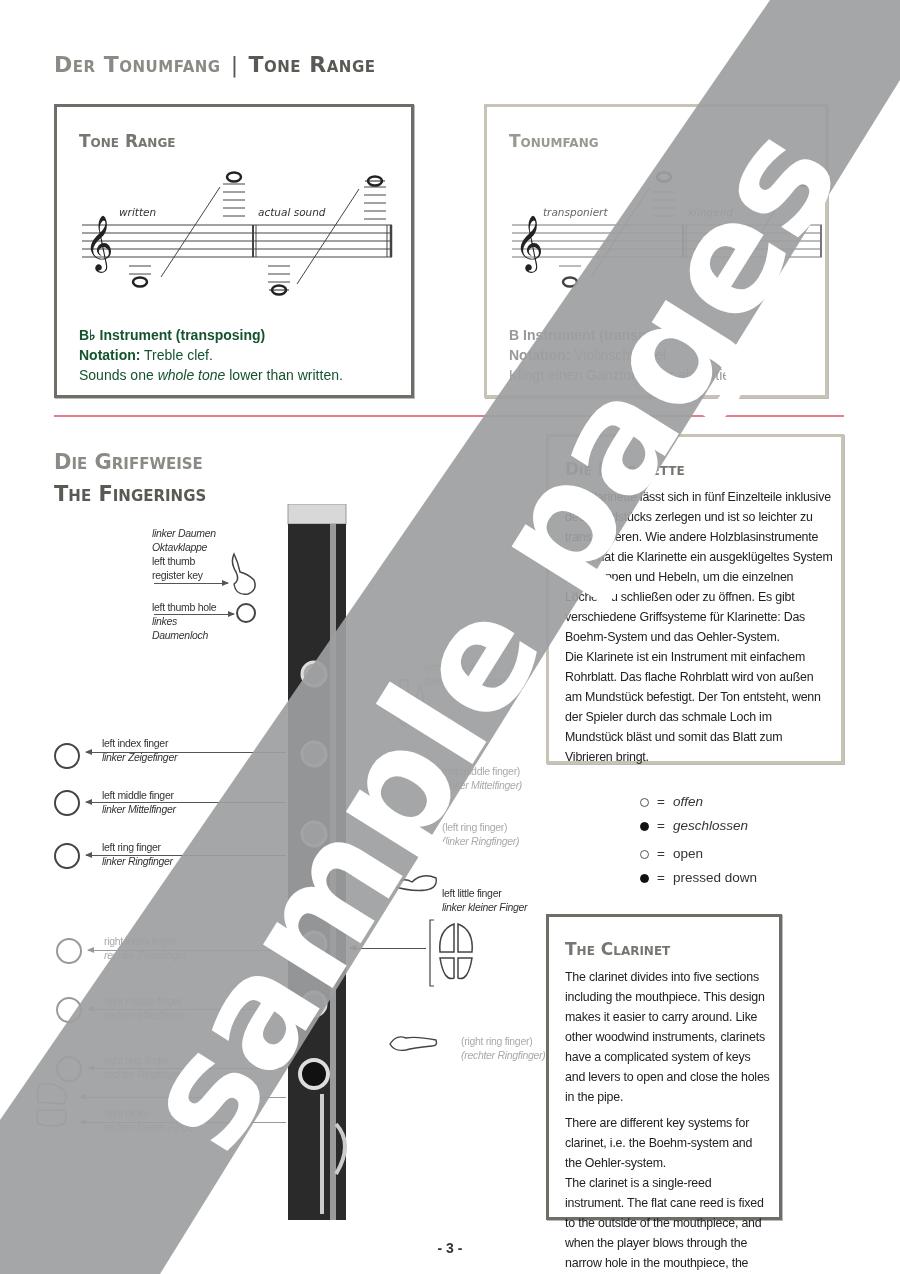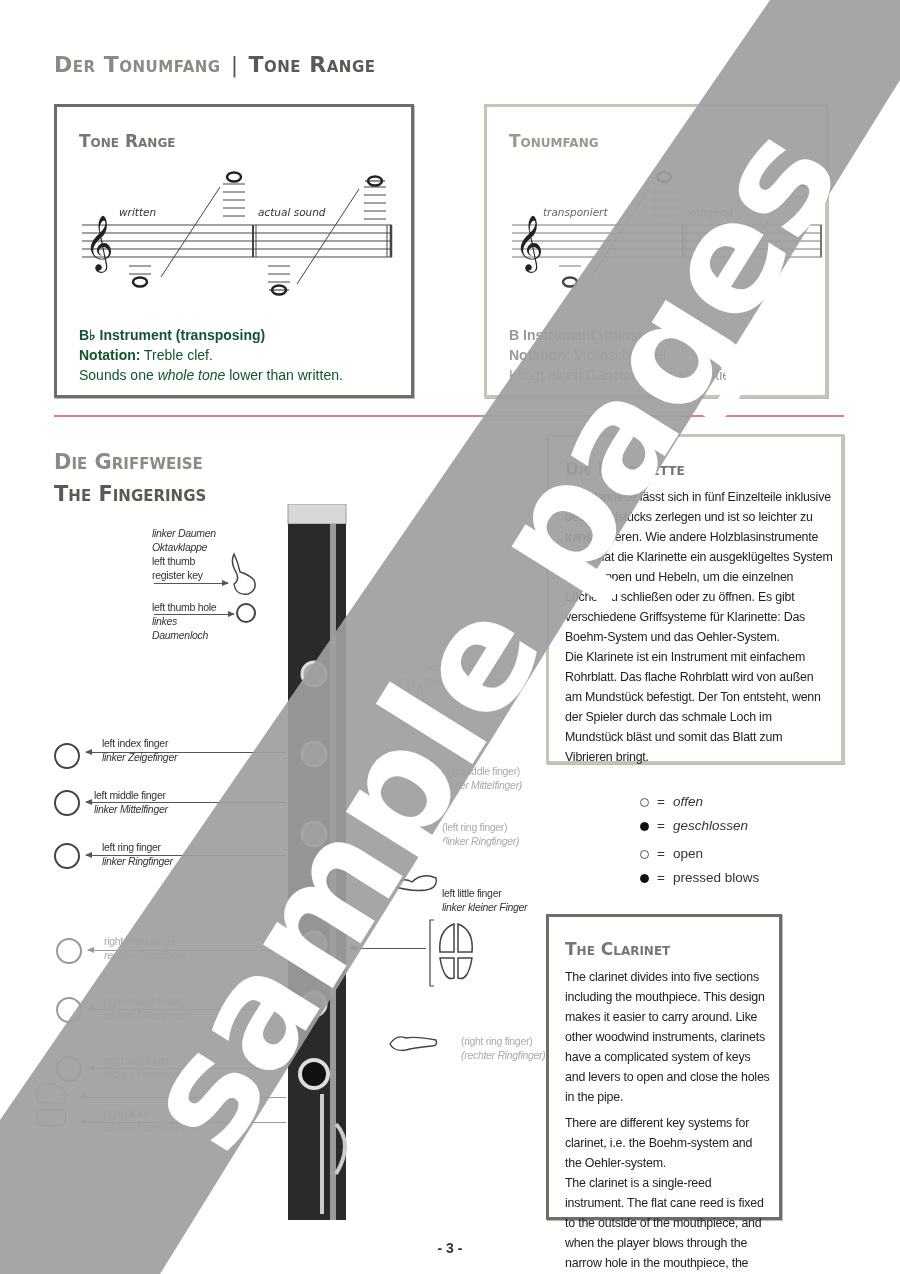--- a/index.html
+++ b/index.html
@@ -202,21 +202,21 @@
   <i>Daumenloch</i>
 </div>
 <div class="arrow-line right" style="left:154px; top:614px; width:80px;"></div>
 <div class="hole" style="left:236px; top:603px; width:20px; height:20px;"></div>
 
 <div class="hole" style="left:54px; top:743px;"></div>
 <div class="fig-label" style="left:102px; top:736px;"><span>left index finger</span><br><i>linker Zeigefinger</i></div>
 <div class="arrow-line" style="left:86px; top:752px; width:200px;"></div>
 
 <div class="hole" style="left:54px; top:790px;"></div>
-<div class="fig-label" style="left:94px; top:788px;"><span>left middle finger</span><br><i>linker Mittelfinger</i></div>
+<div class="fig-label" style="left:102px; top:788px;"><span>left middle finger</span><br><i>linker Mittelfinger</i></div>
 <div class="arrow-line" style="left:86px; top:802px; width:200px;"></div>
 
 <div class="hole" style="left:54px; top:843px;"></div>
 <div class="fig-label" style="left:102px; top:840px;"><span>left ring finger</span><br><i>linker Ringfinger</i></div>
 <div class="arrow-line" style="left:86px; top:855px; width:200px;"></div>
 
 <div class="hole faded" style="left:56px; top:938px;"></div>
 <div class="fig-label faded" style="left:104px; top:934px;"><span>right index finger</span><br><i>rechter Zeigefinger</i></div>
 <div class="arrow-line faded" style="left:88px; top:950px; width:196px;"></div>
 
@@ -274,21 +274,21 @@
       <span class="it">geschlossen</span>
     </div>
   <div class="row gap">
       <span class="dot"></span>
       <span class="eq">=</span>
       <span>open</span>
     </div>
   <div class="row">
       <span class="dot filled"></span>
       <span class="eq">=</span>
-      <span>pressed blows</span>
+      <span>pressed down</span>
     </div>
 </div>
 
 <div class="box text-box" id="box-klarinette">
   <div class="box-title">Die Klarinette</div>
   <div class="body">
     <p class="tight">Die Klarinette lässt sich in fünf Einzelteile inklusive des Mundstücks zerlegen und ist so leichter zu transportieren. Wie andere Holzblasinstrumente auch, hat die Klarinette ein ausgeklügeltes System aus Klappen und Hebeln, um die einzelnen Löcher zu schließen oder zu öffnen. Es gibt verschiedene Griffsysteme für Klarinette: Das Boehm-System und das Oehler-System.</p>
     <p>Die Klarinete ist ein Instrument mit einfachem Rohrblatt. Das flache Rohrblatt wird von außen am Mundstück befestigt. Der Ton entsteht, wenn der Spieler durch das schmale Loch im Mundstück bläst und somit das Blatt zum Vibrieren bringt.</p>
   </div>
 </div>

